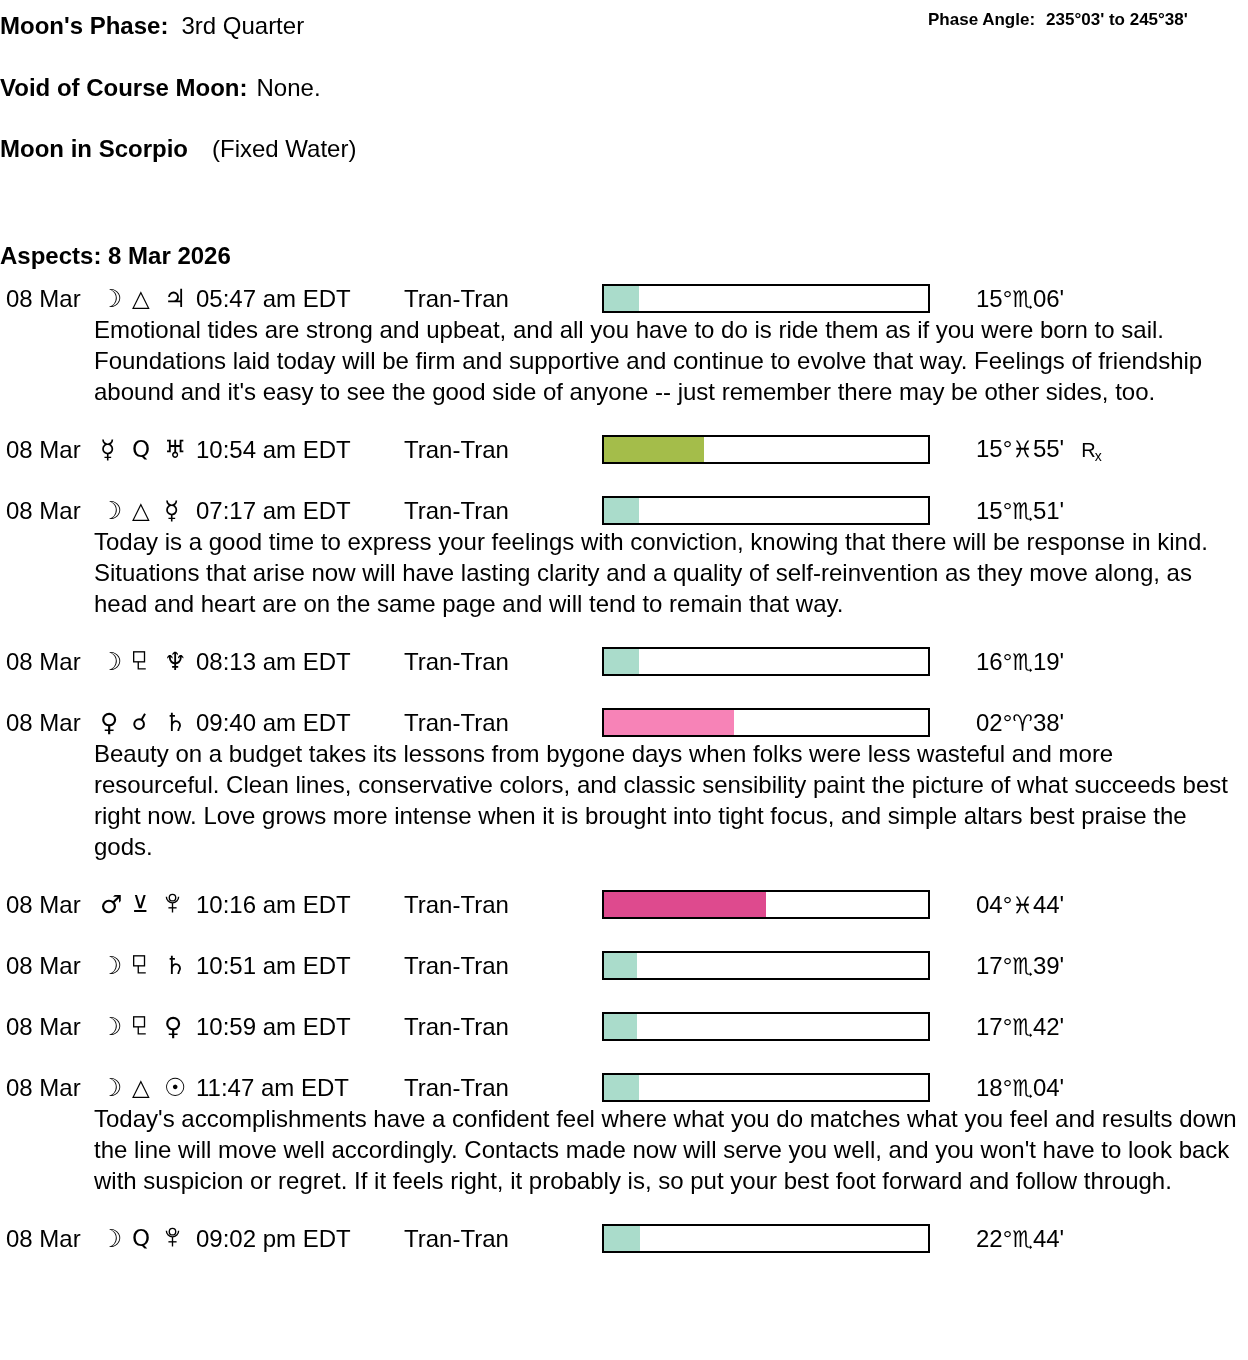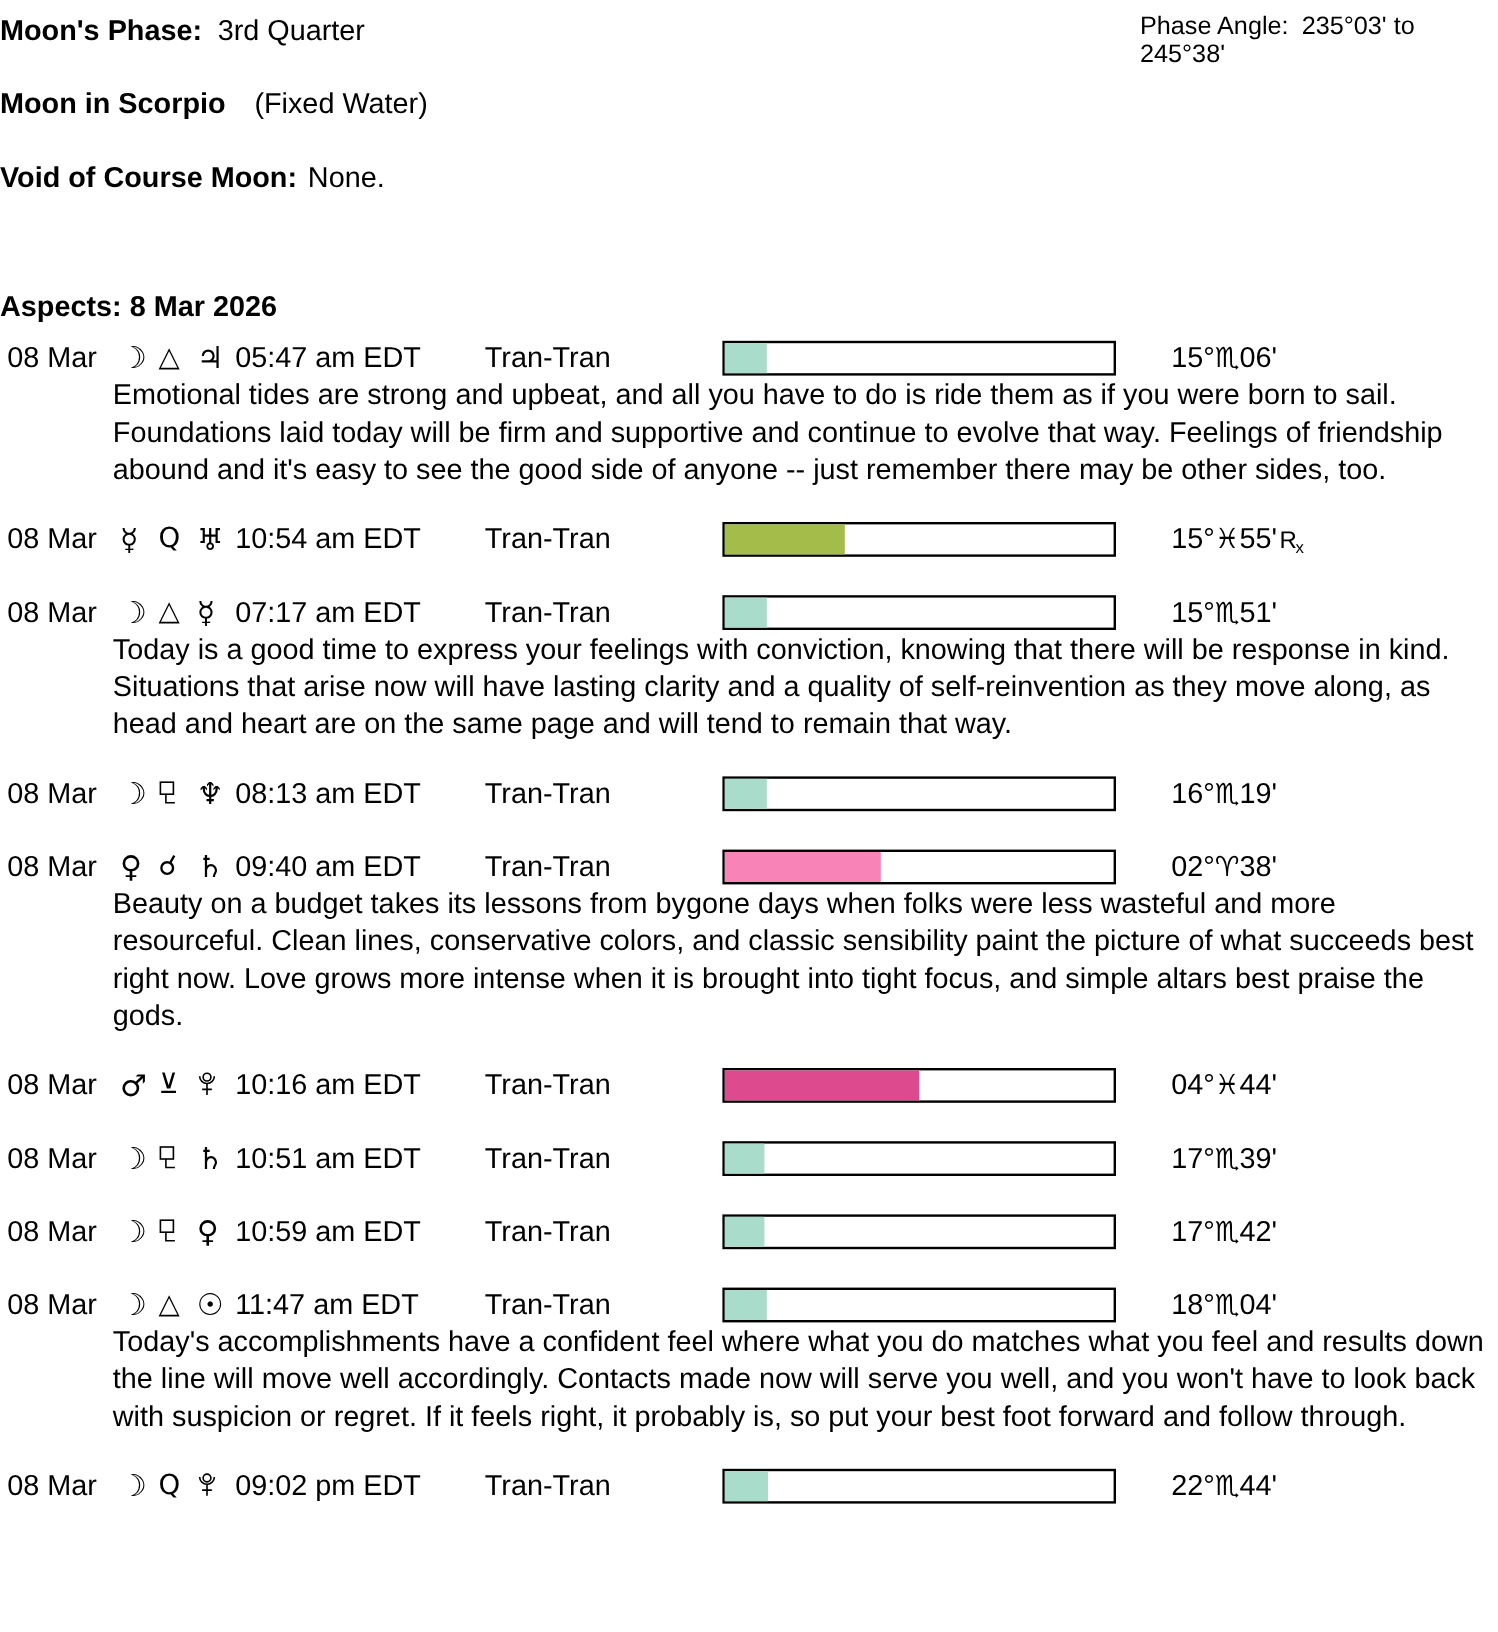--- a/index.html
+++ b/index.html
@@ -12,55 +12,55 @@
     overflow:hidden;
   }
   .b{font-weight:bold;}
   .info{padding:10px 0 0 0;}
   .info-line{line-height:31px;}
   #line2{margin-top:30px;}
   #line3{margin-top:31px;}
   .sp-sm{margin-left:9px;}
   .sp-md{margin-left:13px;}
   .sp-lg{margin-left:24px;}
-  .phase-angle{position:absolute;top:10px;left:950px;font-size:21px;}
+  .phase-angle{position:absolute;top:10px;left:928px;font-size:17px;font-weight:bold;}
   .pa-value{margin-left:11px;}
   .title{margin-top:76px;text-align:left;font-weight:bold;line-height:31px;}
 
   .aspect-row{display:flex;align-items:center;height:31px;padding-left:6px;}
   .aspect-row.first{margin-top:12px;}
   .aspect-row.after-row{margin-top:30px;}
   .aspect-row.after-note{margin-top:27px;}
   .c-date{width:94px;}
   .c-glyphs{width:96px;display:flex;align-items:center;}
   .glyph{width:33px;font-family:"DejaVu Sans",sans-serif;font-size:25px;line-height:1;}
   .glyph svg{display:inline-block;vertical-align:-3px;}
   .glyph.asp{font-size:23px;}
   .c-time{width:208px;}
   .c-label{width:198px;}
   .c-bar{box-sizing:content-box;width:324px;height:25px;border:2px solid #000;background:#fff;}
   .fill{display:block;height:100%;width:0;}
   .c-value{margin-left:46px;white-space:nowrap;}
   .v-sign{font-family:"DejaVu Sans",sans-serif;font-size:23px;}
-  .v-retro{font-size:20px;margin-left:2px;text-align:right;}
+  .v-retro{font-size:20px;margin-left:17px;text-align:right;}
   .rx-x{font-size:14px;vertical-align:-4px;margin-left:-1px;}
   .note{margin:0 0 0 94px;width:1150px;line-height:31px;}
 </style>
 </head>
 <body>
 
 <div class="info">
   <div class="info-line" id="line1">
     <span class="b">Moon's Phase:</span><span class="sp-md">3rd Quarter</span>
   </div>
+  <div class="info-line" id="line3">
+    <span class="b">Void of Course Moon:</span><span class="sp-sm">None.</span>
+  </div>
   <div class="info-line" id="line2">
     <span class="b">Moon in Scorpio</span><span class="sp-lg">(Fixed Water)</span>
-  </div>
-  <div class="info-line" id="line3">
-    <span class="b">Void of Course Moon:</span><span class="sp-sm">None.</span>
   </div>
 </div>
 
 <div class="phase-angle">
   <span>Phase Angle:</span><span class="pa-value">235°03' to 245°38'</span>
 </div>
 
 <div class="title">Aspects: 8 Mar 2026</div>
 
 <div id="rows">

